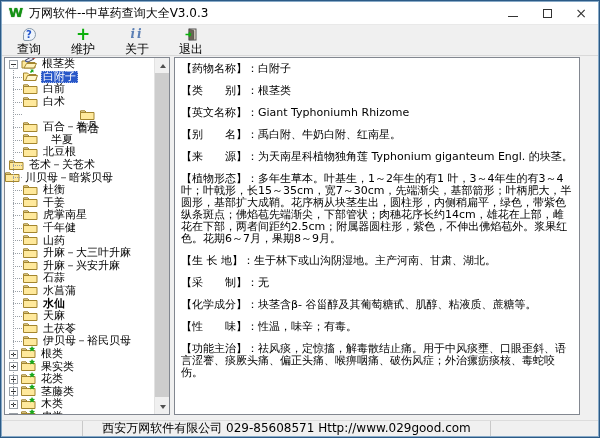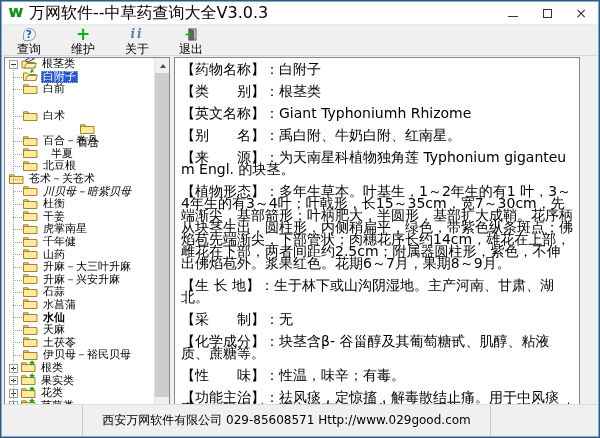--- a/index.html
+++ b/index.html
@@ -10,21 +10,21 @@
     background:#f0f0f0; overflow:hidden;
   }
   
   .titlebar {
     position:absolute; top:1px; left:1px; right:1px; height:23px;
     background:#ffffff; display:flex; align-items:center; padding-left:6px;
     border-bottom:1px solid #e9e9e9;
   }
   .app-logo { width:16px; height:16px; display:inline-flex; align-items:center; justify-content:center;
     color:#149414; font-weight:bold; font-size:13px; line-height:16px; text-shadow:0 0 1px #0a6e0a; }
-  .title-text { font-size:16px; color:#000; margin-left:5px; white-space:nowrap; }
+  .title-text { font-size:12px; color:#000; margin-left:5px; white-space:nowrap; }
   .win-controls { margin-left:auto; display:flex; height:100%; }
   .wc { width:34px; height:100%; display:flex; align-items:center; justify-content:center; cursor:default; }
   .glyph-min { width:10px; border-top:1px solid #333; margin-top:6px; }
   .glyph-max { width:9px; height:9px; border:1px solid #333; }
   .glyph-close { font-size:14px; color:#333; line-height:1; }
   
   .toolbar {
     position:absolute; top:24px; left:1px; right:1px; height:31px;
     background:#f0f0f0; display:flex; align-items:flex-start; padding:1px 0 0 2px;
     border-bottom:1px solid #d9d9d9;
@@ -66,25 +66,25 @@
   .sb-btn { position:absolute; left:0; width:15px; height:15px; display:flex; align-items:center; justify-content:center; }
   .sb-up { top:0; } .sb-down { bottom:0; }
   .arr-up { width:0; height:0; border-left:3.5px solid transparent; border-right:3.5px solid transparent; border-bottom:4px solid #505050; }
   .arr-down { width:0; height:0; border-left:3.5px solid transparent; border-right:3.5px solid transparent; border-top:4px solid #505050; }
   .sb-thumb { position:absolute; left:0; width:15px; top:15px; bottom:17px; background:#cdcdcd; }
   .detail-panel {
     position:absolute; left:172px; top:0; bottom:1px; width:406px;
     background:#fff; border:1px solid #828790; padding:5px 6px 4px 6px;
     overflow:hidden; color:#000;
   }
-  .section { font-size:14px; line-height:12px; margin-bottom:10px;
+  .section { font-size:11px; line-height:12px; margin-bottom:10px;
     word-break:break-all; white-space:pre-wrap; }
   .sec-label { font-weight:normal; }
   
-  .statusbar { position:absolute; left:1px; right:1px; bottom:1px; height:32px;
+  .statusbar { position:absolute; left:1px; right:1px; bottom:1px; height:16px;
     background:#f0f0f0; display:flex; border-top:1px solid #dcdcdc; font-size:12px; color:#000; }
   .sb-panel { height:100%; }
   .sb-left { width:81px; border-right:1px solid #c9c9c9; }
   .sb-center { width:408px; border-right:1px solid #c9c9c9; display:flex; align-items:center; justify-content:center; white-space:nowrap; }
   .sb-right { flex:1; }
 </style>
 </head>
 <body>
 
 <div class="window">
@@ -156,21 +156,21 @@
             <span class="tlabel-tree">白附子</span>
           </div>
           <div class="trow" style="padding-left: 18px;">
             <span class="stub"></span>
             <span class="ticon-tree"><svg width="15" height="12" viewBox="0 0 15 12">
                 <path d="M0.5 3 L5 3 L6.5 4.5 L14 4.5 L14 11.5 L0.5 11.5 Z" fill="#ffe99c" stroke="#a3852e"></path>
                 <path d="M0.5 3 L5 3 L6.5 4.5 L0.5 4.5 Z" fill="#fff6cf" stroke="#a3852e"></path>
               </svg></span>
             <span class="tlabel-tree">白前</span>
           </div>
-          <div class="trow" style="padding-left: 18px; margin-top: 14px;">
+          <div class="trow" style="padding-left: 18px;">
             <span class="stub"></span>
             <span class="ticon-tree"><svg width="15" height="12" viewBox="0 0 15 12">
                 <path d="M0.5 3 L5 3 L6.5 4.5 L14 4.5 L14 11.5 L0.5 11.5 Z" fill="#ffe99c" stroke="#a3852e"></path>
                 <path d="M0.5 3 L5 3 L6.5 4.5 L0.5 4.5 Z" fill="#fff6cf" stroke="#a3852e"></path>
               </svg></span>
             <span class="tlabel-tree">白术</span>
           </div>
           <div class="trow" style="padding-left: 18px; flex-direction: column;">
             <span class="stub"></span>
             <span class="ticon-tree"><svg width="15" height="12" viewBox="0 0 15 12">
@@ -204,21 +204,21 @@
             <span class="tlabel-tree">北豆根</span>
           </div>
           <div class="trow" style="padding-left: 4px;">
             <span class="stub"></span>
             <span class="ticon-tree"><svg width="15" height="12" viewBox="0 0 15 12">
                 <path d="M0.5 3 L5 3 L6.5 4.5 L14 4.5 L14 11.5 L0.5 11.5 Z" fill="#ffe99c" stroke="#a3852e"></path>
                 <path d="M0.5 3 L5 3 L6.5 4.5 L0.5 4.5 Z" fill="#fff6cf" stroke="#a3852e"></path>
               </svg></span>
             <span class="tlabel-tree">苍术－关苍术</span>
           </div>
-          <div class="trow" style="padding-left: 18px; font-style: italic;">
+          <div class="trow" style="">
             <span class="stub"></span>
             <span class="ticon-tree"><svg width="15" height="12" viewBox="0 0 15 12">
                 <path d="M0.5 3 L5 3 L6.5 4.5 L14 4.5 L14 11.5 L0.5 11.5 Z" fill="#ffe99c" stroke="#a3852e"></path>
                 <path d="M0.5 3 L5 3 L6.5 4.5 L0.5 4.5 Z" fill="#fff6cf" stroke="#a3852e"></path>
               </svg></span>
             <span class="tlabel-tree">川贝母－暗紫贝母</span>
           </div>
           <div class="trow" style="padding-left: 18px;">
             <span class="stub"></span>
             <span class="ticon-tree"><svg width="15" height="12" viewBox="0 0 15 12">

